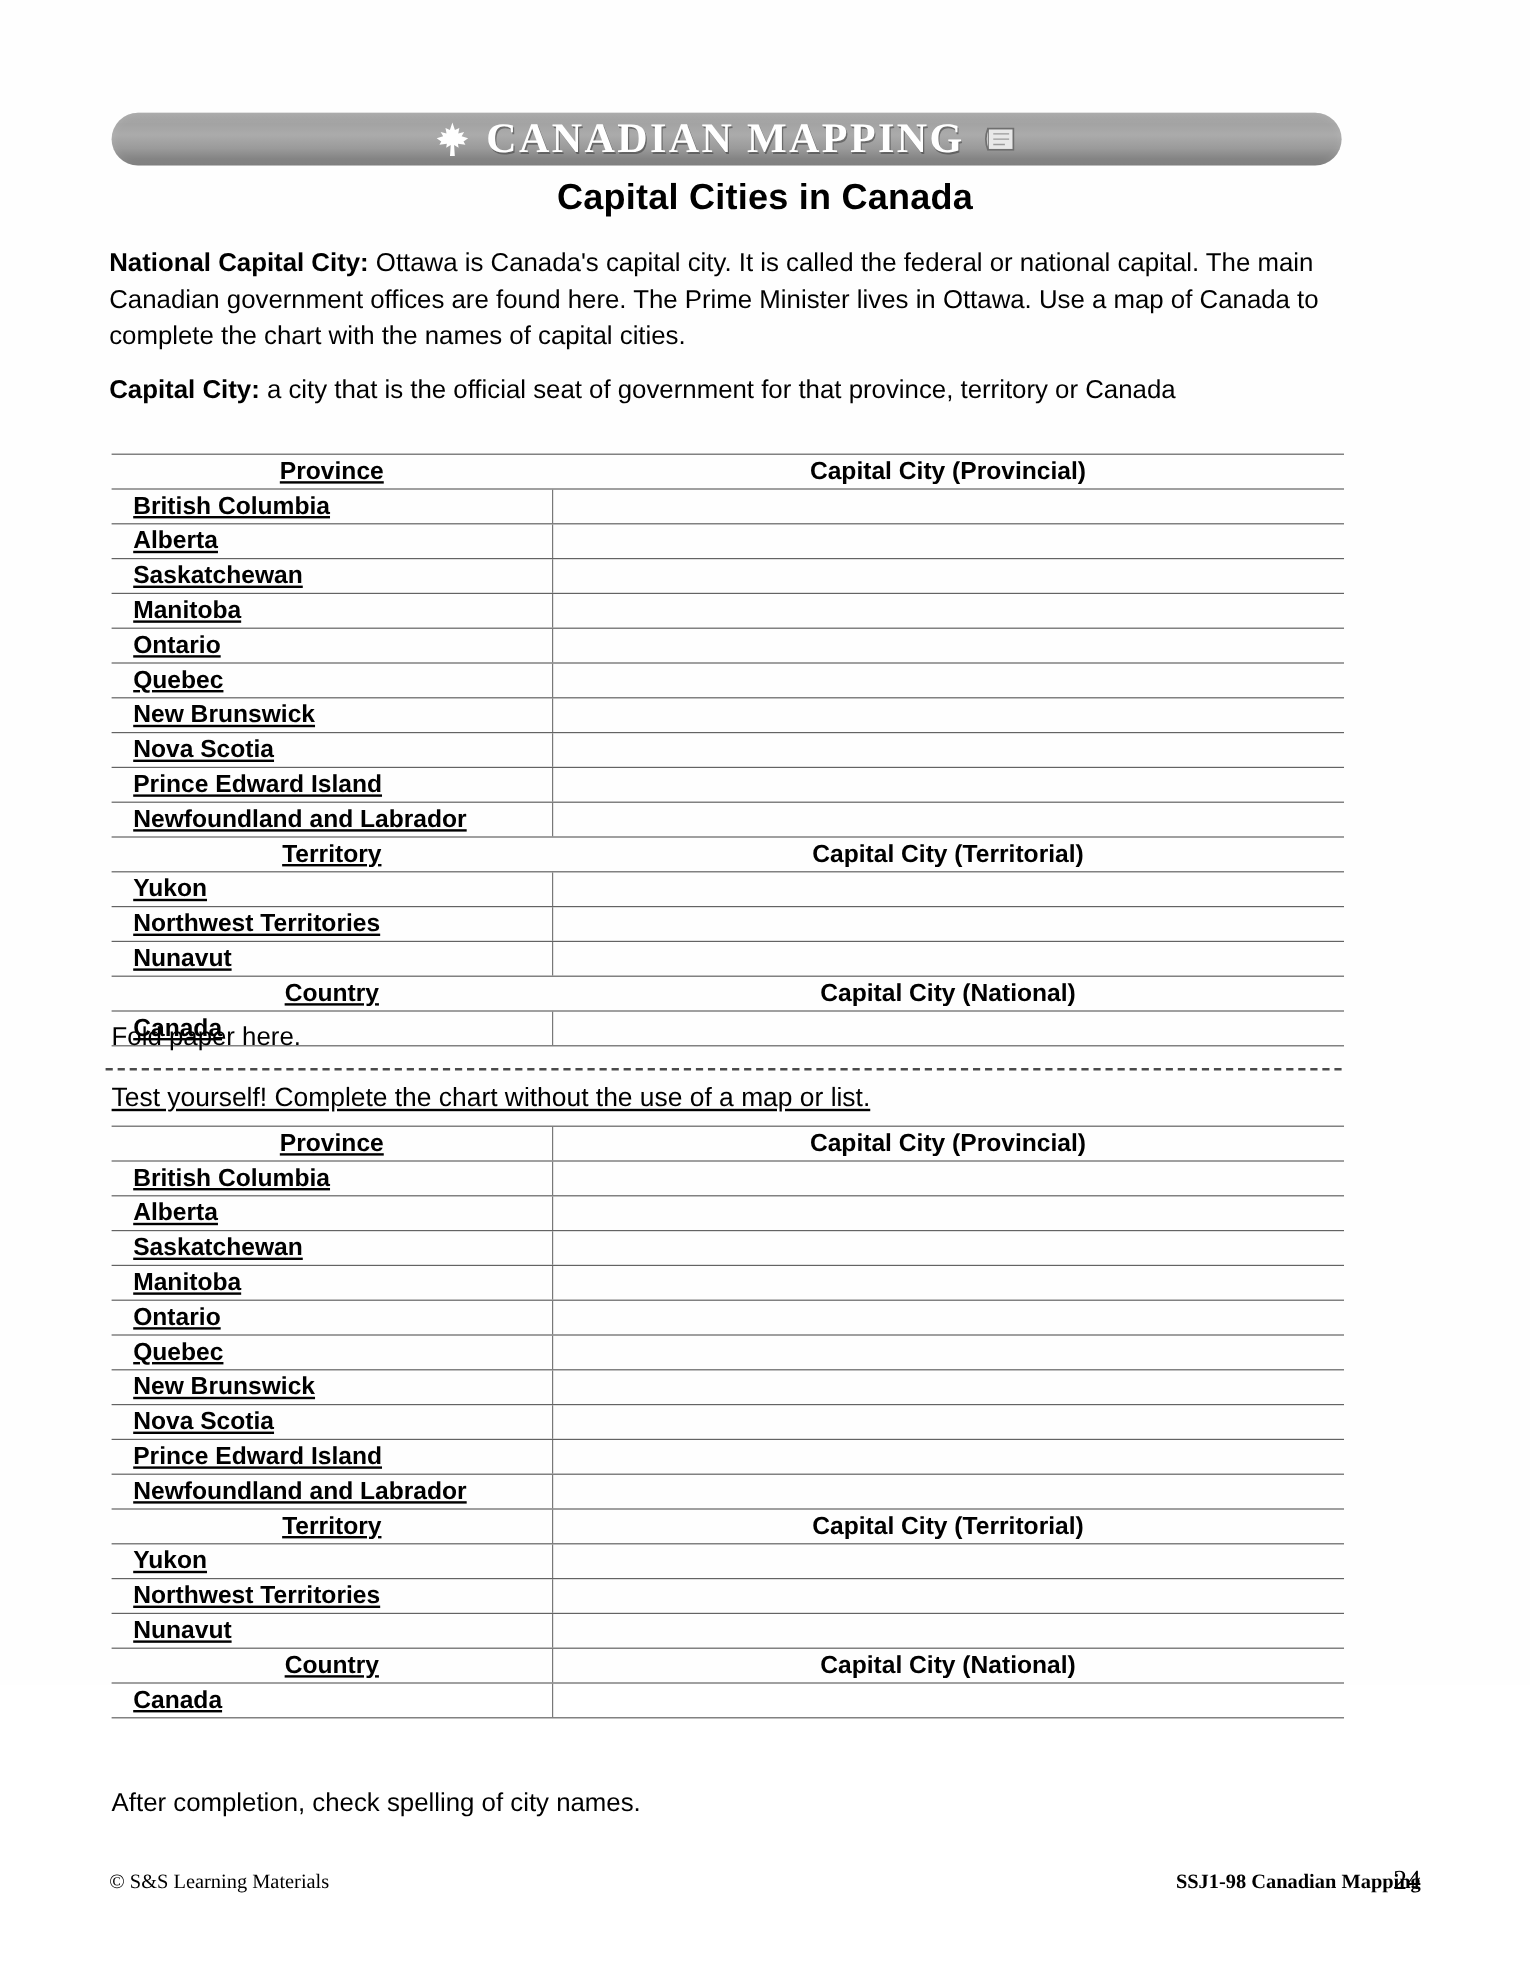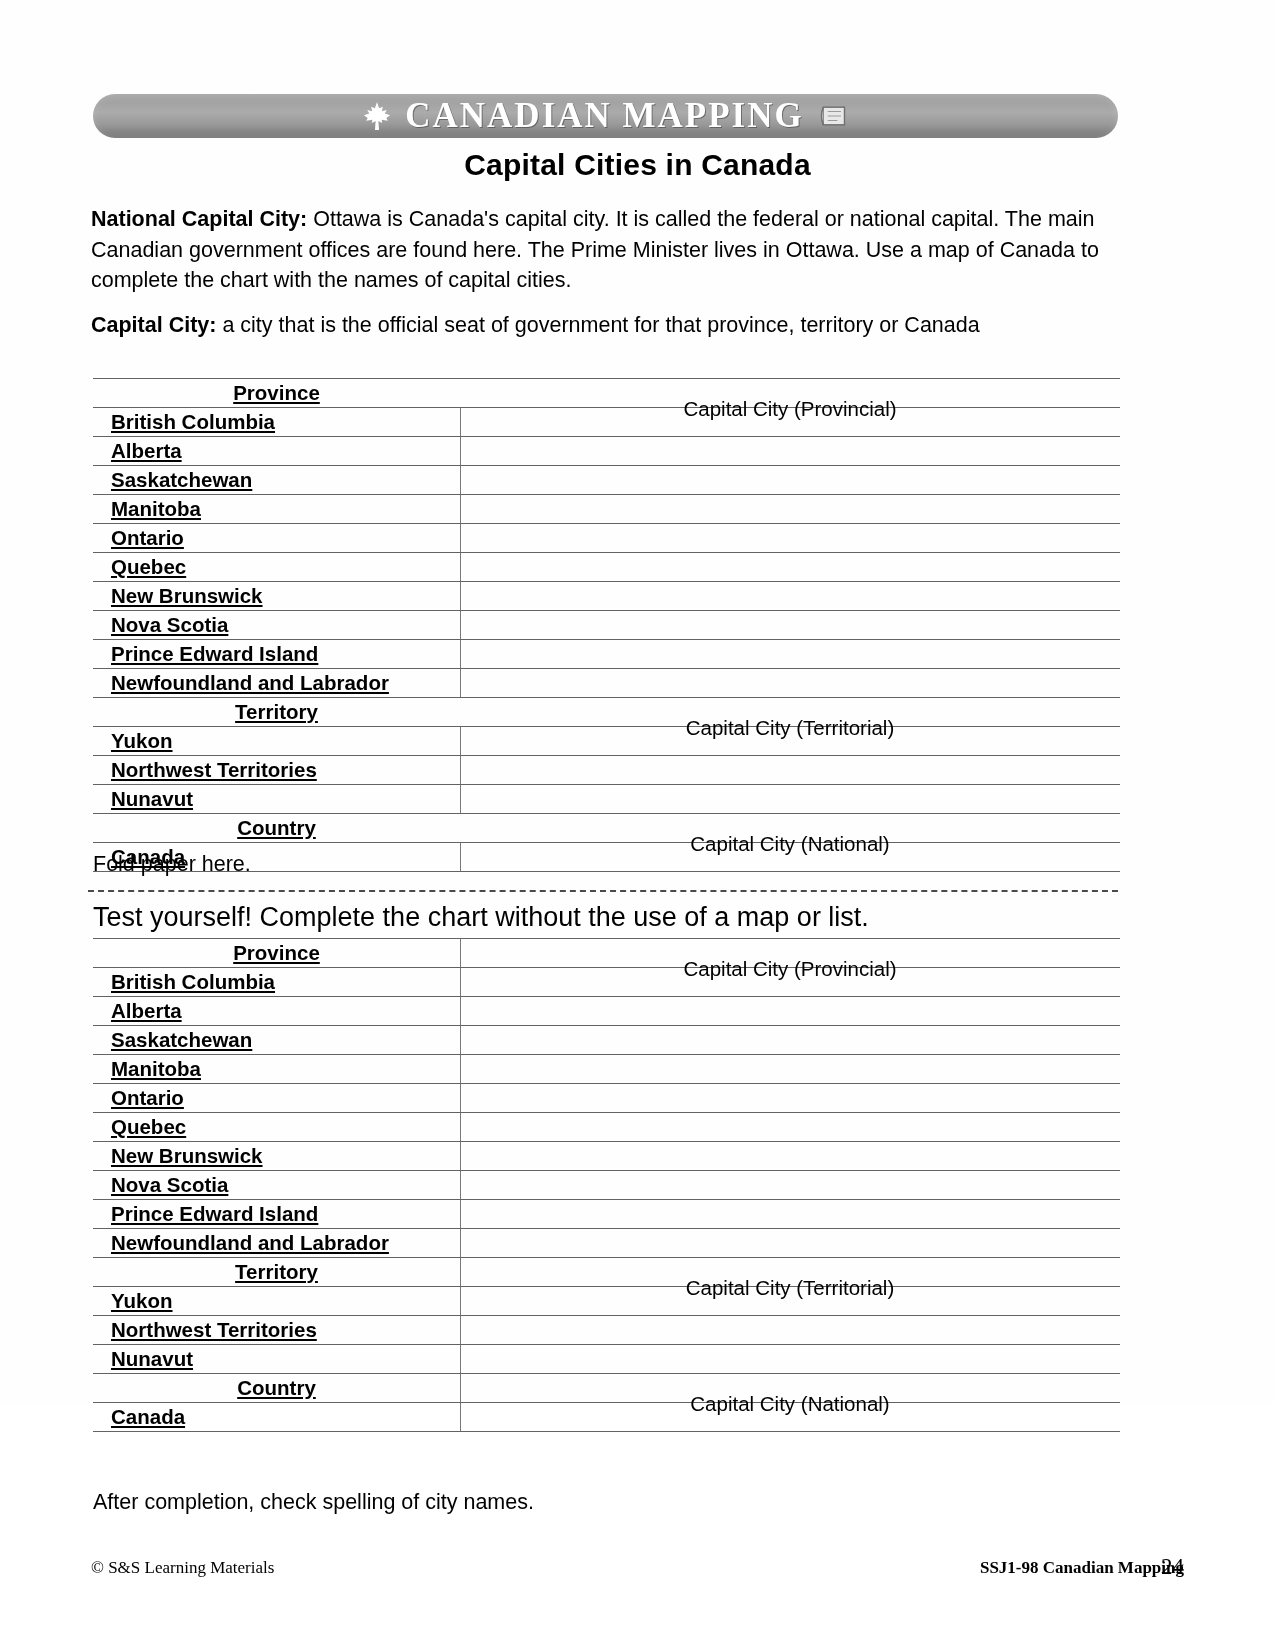--- a/index.html
+++ b/index.html
@@ -129,26 +129,26 @@
     line-height: 27px;
     font-size: 20.5px;
     font-weight: bold;
     padding-left: 18px;
     box-sizing: border-box;
     white-space: nowrap;
     text-decoration: underline;
   }
   .chart-row .right {
     position: absolute;
-    left: 367px; top: 16px;
+    left: 367px; top: 0;
     right: 0;
     height: 28px;
     line-height: 27px;
     font-size: 20.5px;
-    font-weight: normal;
+    font-weight: bold;
     text-align: center;
     white-space: nowrap;
   }
   
   .chart-row.header .left {
     text-align: center;
     padding-left: 0;
   }
   
   .chart-row .divider {
@@ -173,21 +173,22 @@
     left: 88px;
     top: 890px;
     width: 1030px;
     height: 0;
     border-top: 2.4px dashed #4a4a4a;
   }
   .test-label {
     position: absolute;
     left: 93px;
     top: 902px;
-    font-size: 27px;
+    font-size: 22px;
+    text-decoration: underline;
   }
   .after-label {
     position: absolute;
     left: 93px;
     top: 1490px;
     font-size: 21.5px;
   }
 
   
   .footer {

